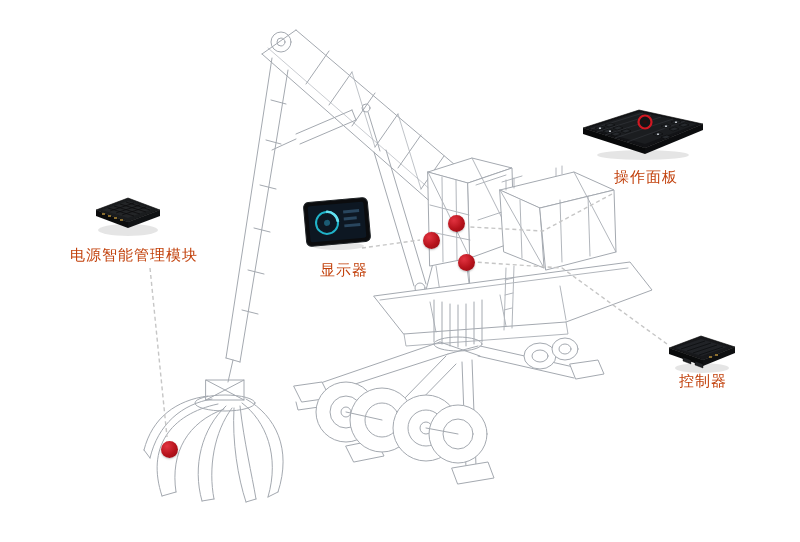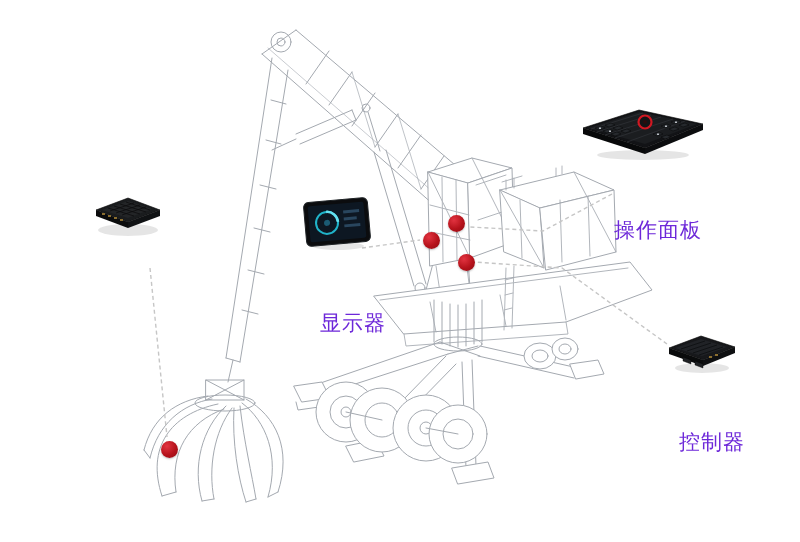--- a/index.html
+++ b/index.html
@@ -3,23 +3,22 @@
 <meta charset="utf-8">
 <style>
   html,body{margin:0;padding:0;background:#fff;}
   #canvas{
     position:relative;width:800px;height:542px;background:#ffffff;
     overflow:hidden;font-family:"DejaVu Sans","Liberation Sans",sans-serif;
   }
   .abs{position:absolute;}
   svg{display:block;}
   .callout-label{
-    position:absolute;font-size:21px;color:#6d28d9;letter-spacing:1px;
+    position:absolute;font-size:15px;color:#c2410c;letter-spacing:1px;
     white-space:nowrap;
-    margin-top:48px;
   }
   .hotspot{
     position:absolute;width:17px;height:17px;border-radius:50%;
     background:radial-gradient(circle at 35% 30%, #e23340 0%, #b5121b 55%, #8f0b14 100%);
     box-shadow:0 1px 2px rgba(0,0,0,.25);
     cursor:pointer;
   }
 </style>
 </head>
 <body>
@@ -301,22 +300,23 @@
       </g>
       <polygon points="18,33 26,36 26,40 18,37" fill="#1f2124" stroke="#000" stroke-width="0.4"></polygon>
       <polygon points="30,37 38,40 38,44 30,41" fill="#1f2124" stroke="#000" stroke-width="0.4"></polygon>
       <g fill="#8a6d2f">
         <rect x="44" y="32" width="3" height="2"></rect>
           <rect x="50" y="30" width="3" height="2"></rect>
       </g>
     </svg>
   </div>
 
+  <span class="callout-label" style="left:70px;top:246px">电源智能管理模块</span>
   <span class="callout-label" style="left:320px;top:261px">显示器</span>
   <span class="callout-label" style="left:614px;top:168px">操作面板</span>
-  <span class="callout-label" style="left:679px;top:380px">控制器</span>
+  <span class="callout-label" style="left:679px;top:372px">控制器</span>
 
   <div class="hotspot" style="left:423px;top:232px"></div>
   <div class="hotspot" style="left:448px;top:215px"></div>
   <div class="hotspot" style="left:458px;top:254px"></div>
   <div class="hotspot" style="left:161px;top:441px"></div>
 
 </div>
 
 </body></html>

